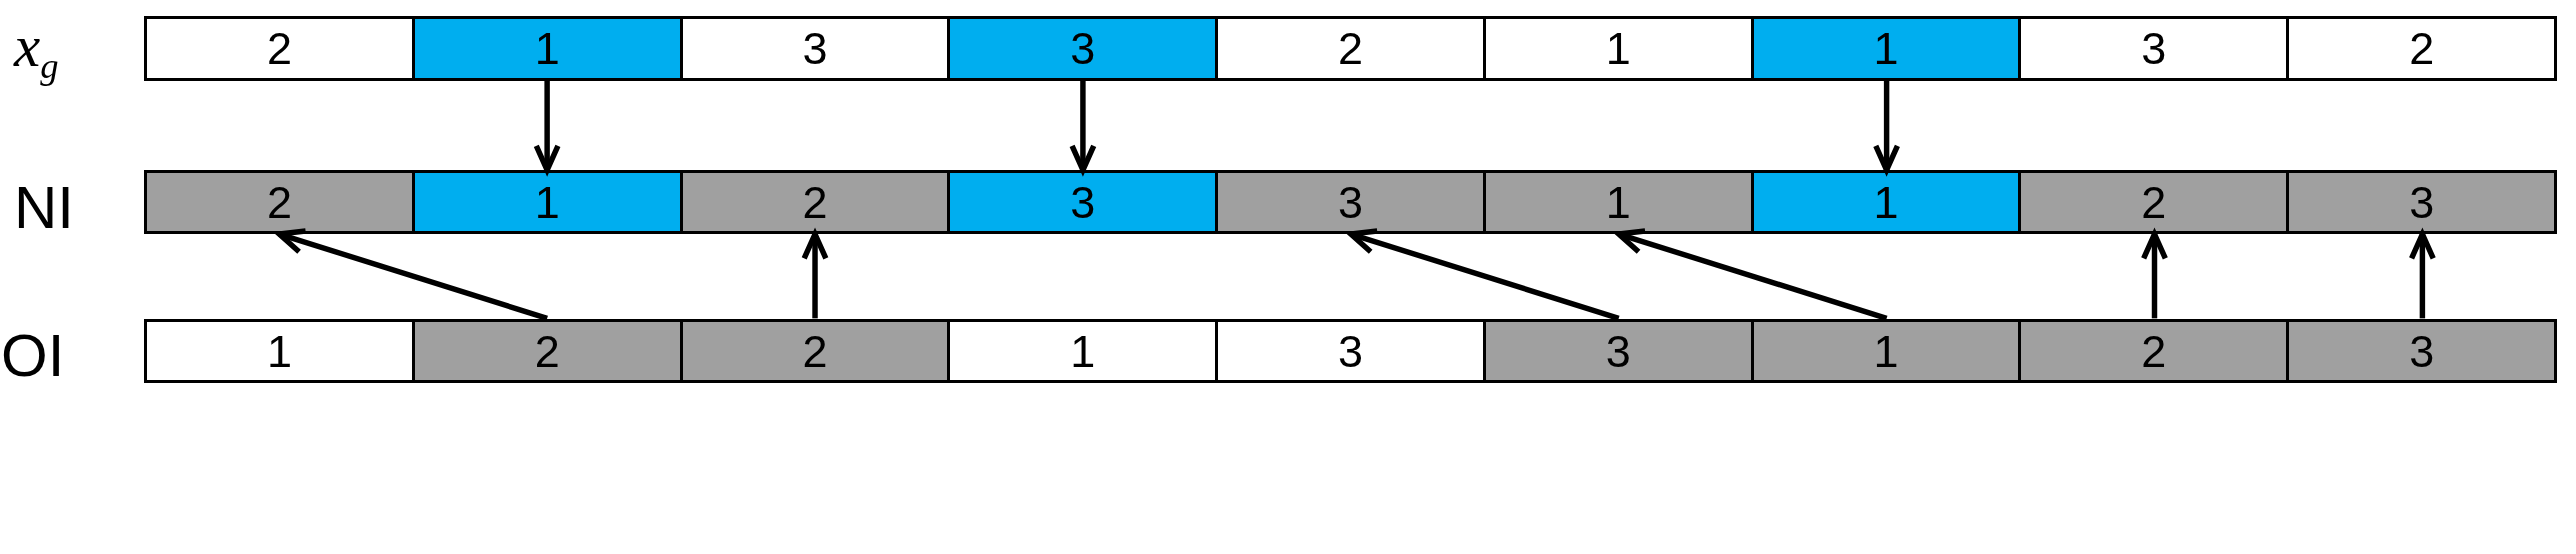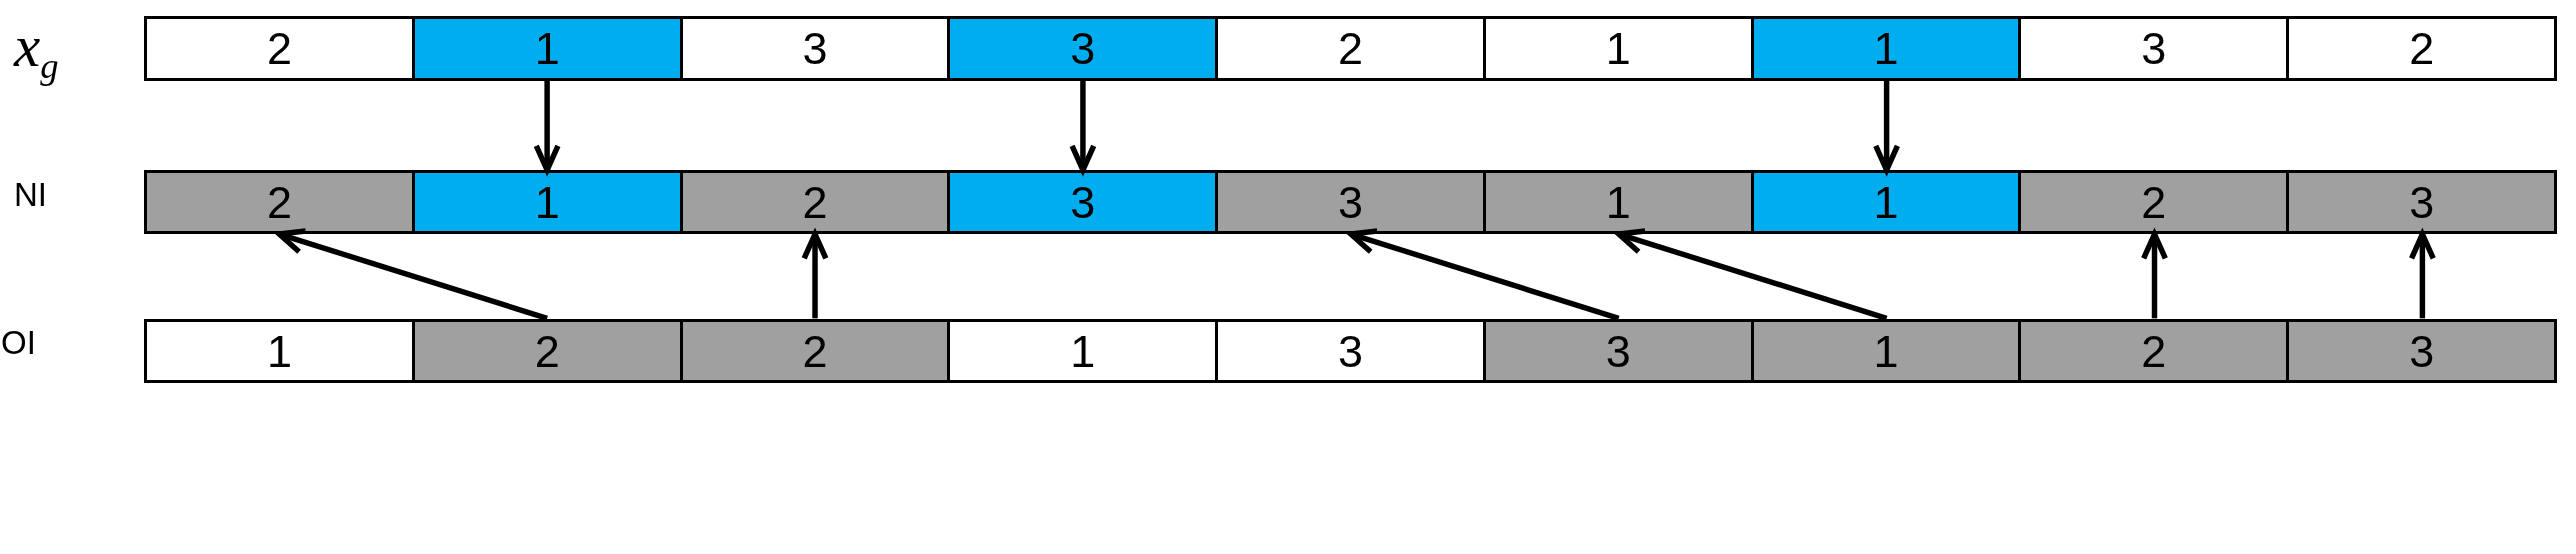--- a/index.html
+++ b/index.html
@@ -15,21 +15,21 @@
     width: 2576px;
     height: 554px;
     background: #ffffff;
     overflow: hidden;
   }
 
   
   .row-label {
     position: absolute;
     font-family: "Liberation Sans", sans-serif;
-    font-size: 33px;
+    font-size: 60px;
     color: #000000;
     white-space: nowrap;
     line-height: 1;
   }
   .row-label.math {
     font-family: "Liberation Serif", serif;
     font-style: italic;
     font-size: 59px;
   }
   .row-label.math .sub {

